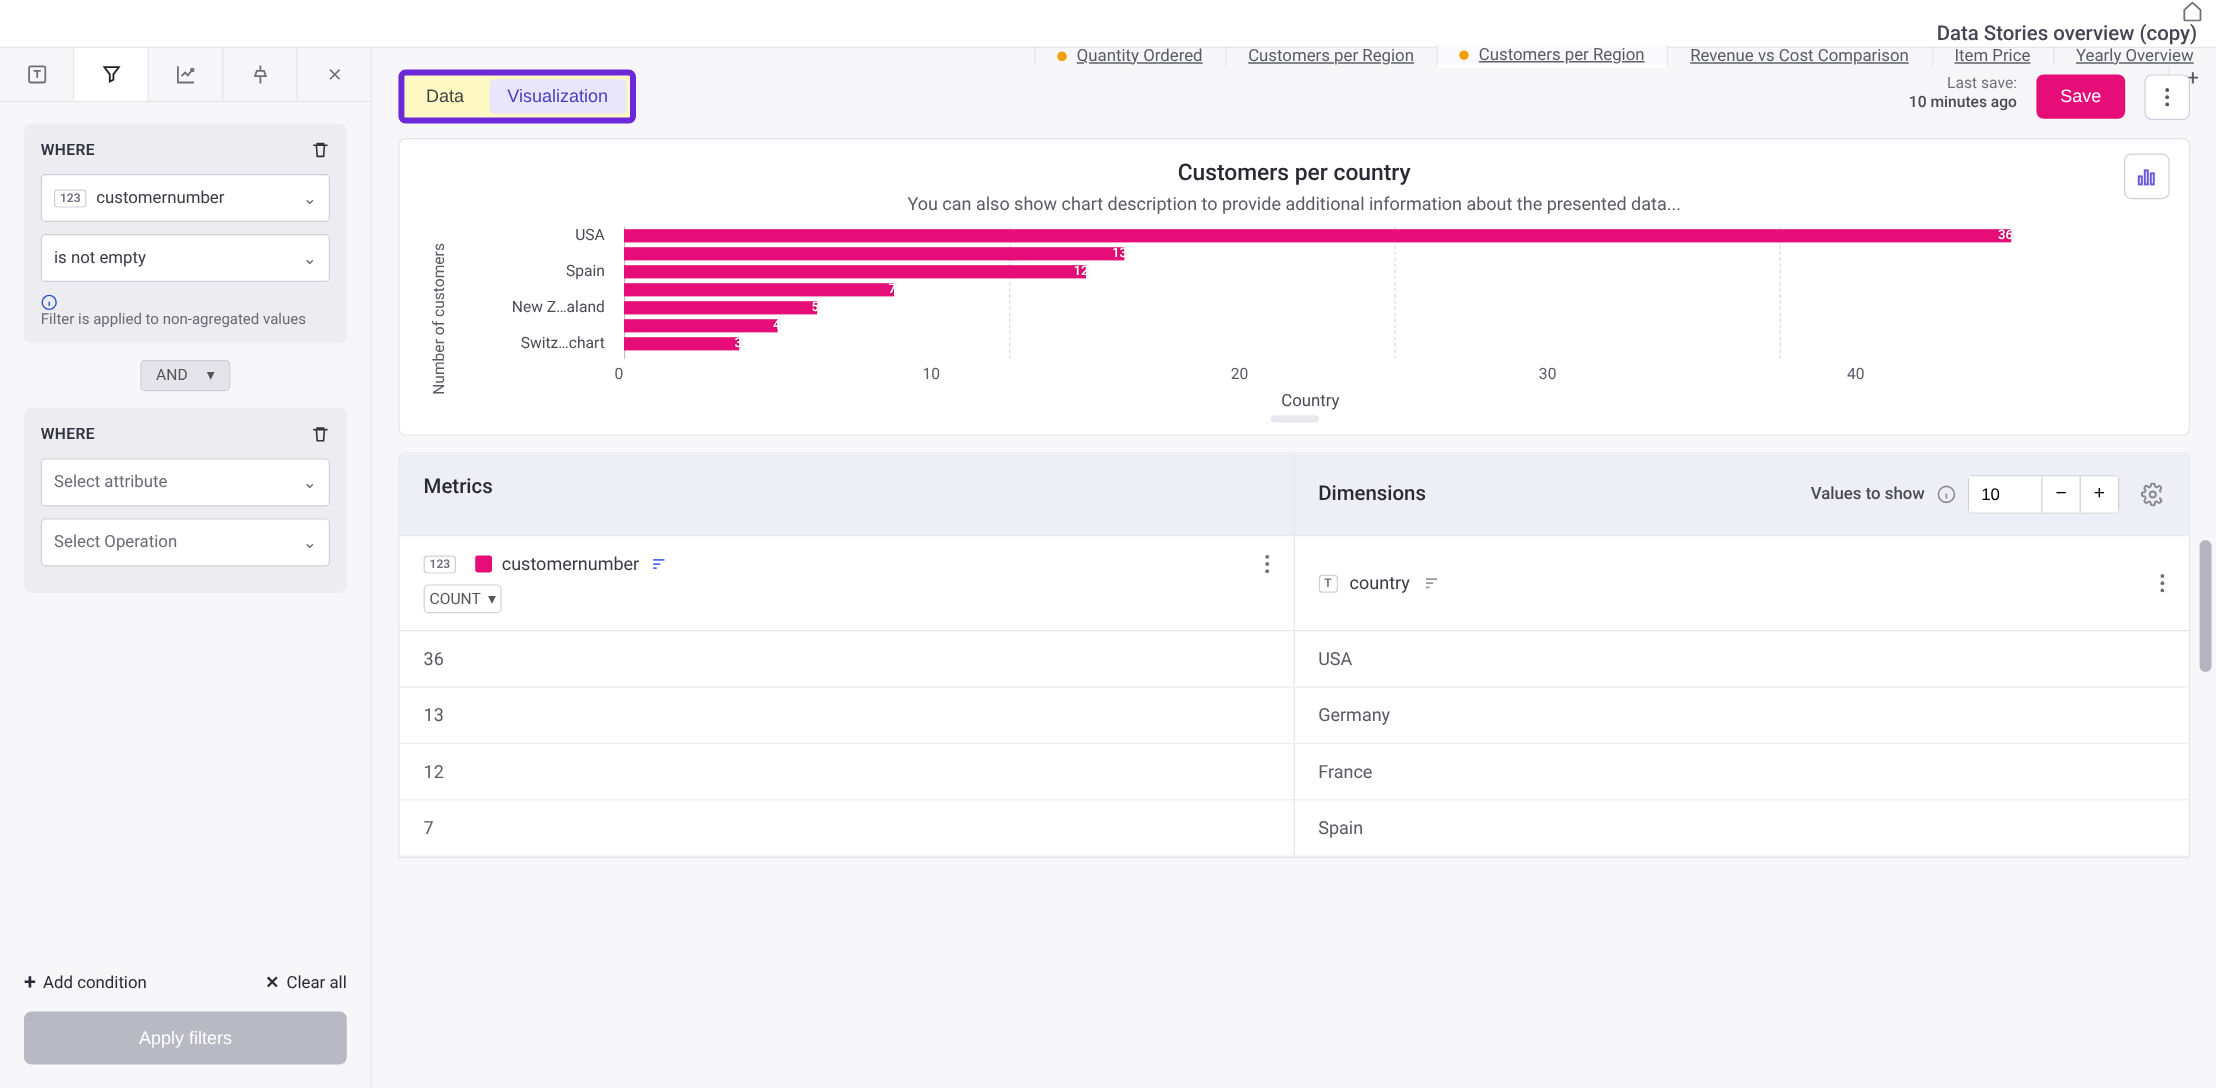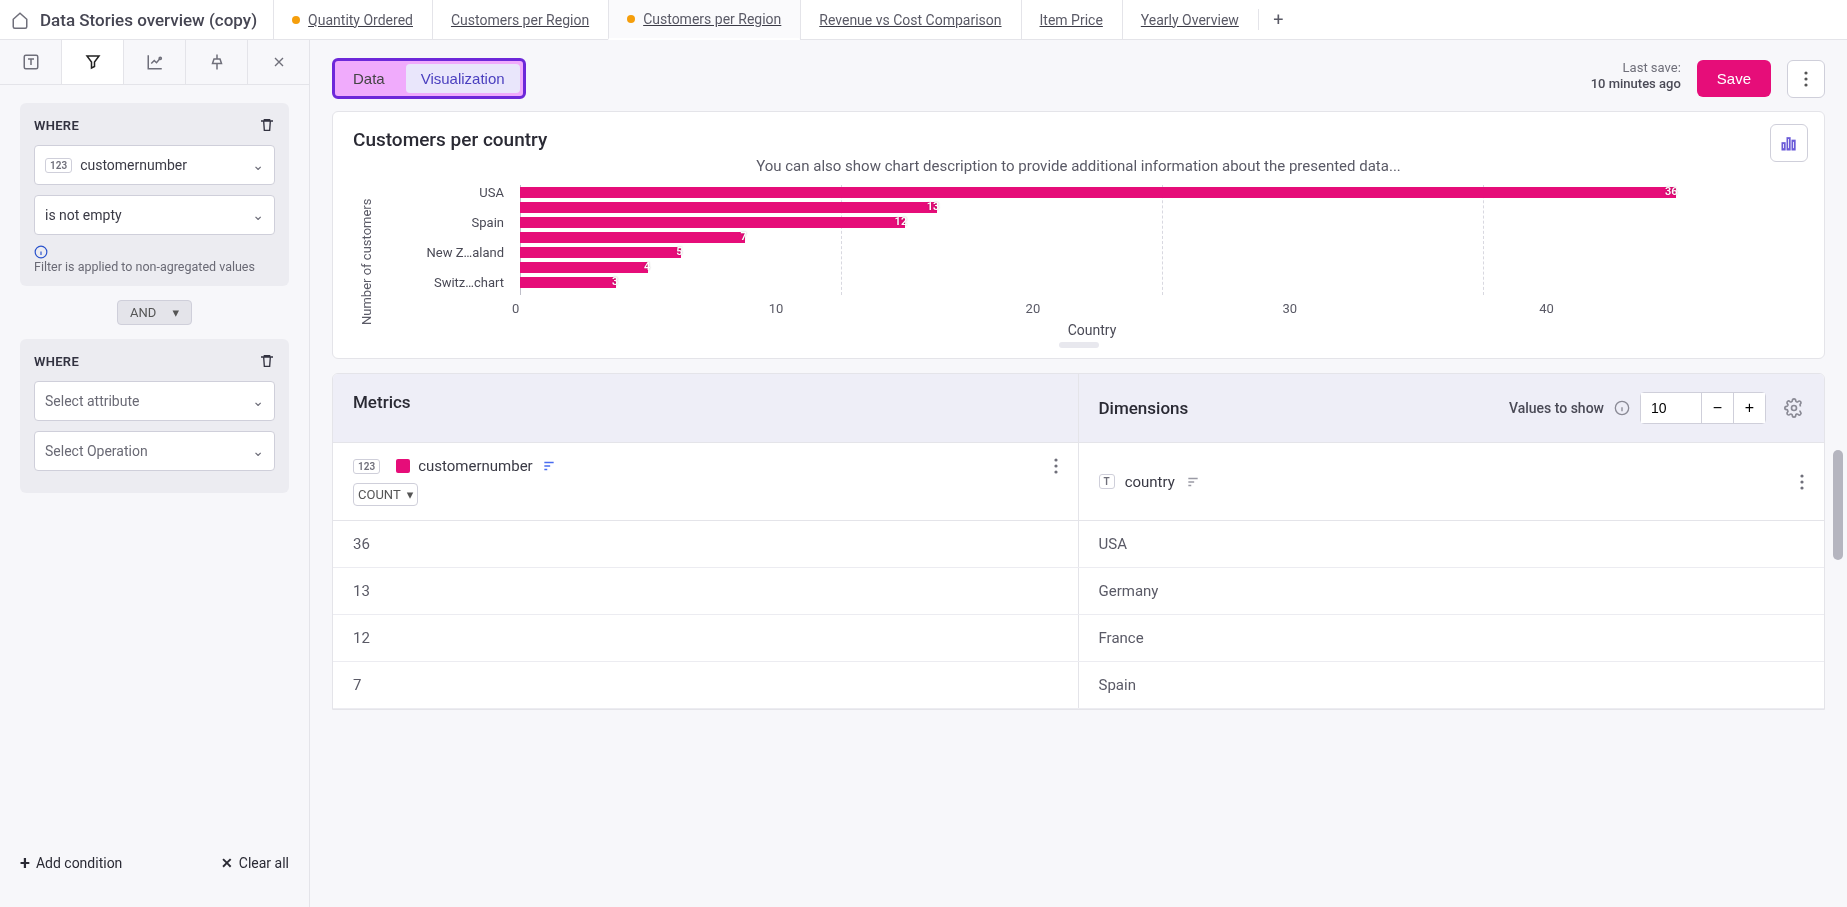--- a/index.html
+++ b/index.html
@@ -1,19 +1,19 @@
 <!DOCTYPE html>
 <html><head>
 <meta charset="utf-8">
 <style>
 * { box-sizing: border-box; margin: 0; padding: 0; }
 body { font-family: -apple-system, BlinkMacSystemFont, "Segoe UI", Roboto, sans-serif; font-size: 14px; color: #3a3a45; background: #f7f7fa; overflow: hidden; }
 
 
-.topbar { display: flex; align-items: center; height: 40px; background: #fff; border-bottom: 1px solid #e4e4e9; }
+.topbar { display: flex; align-items: flex-end; height: 40px; background: #fff; border-bottom: 1px solid #e4e4e9; flex-direction: column; }
 .home-btn { width: 40px; display:flex; align-items:center; justify-content:center; color:#6f6f7a; }
 .title { font-size: 17px; font-weight: 500; padding-right: 16px; color:#464653; }
 .tabs { display: flex; height: 100%; text-decoration: underline; }
 .tab { display:flex; align-items:center; padding: 0 18px; border-left:1px solid #e4e4e9; border-right:1px solid transparent; color:#5a5a66; cursor:pointer; gap:8px; white-space:nowrap; }
 .tab.active { background:#fafafc; border-bottom:2px solid #fff; margin-bottom:-1px; }
 .dot { width:8px; height:8px; border-radius:50%; background:#f59e0b; }
 .addtab { width:40px; display:flex; align-items:center; justify-content:center; border-left:1px solid #e4e4e9; color:#5a5a66; font-size:18px; cursor:pointer; }
 
 .layout { display:flex; height: calc(100vh - 40px); }
 
@@ -37,31 +37,31 @@
 .andpill { background:#e4e4ea; border:1px solid #cfcfda; border-radius:4px; padding:4px 12px; font-size:13px; color:#555; display:flex; align-items:center; gap:16px; cursor:pointer; }
 
 .left-actions { padding: 10px 20px 20px; }
 .row-actions { display:flex; justify-content:space-between; margin-bottom:14px; }
 .linkbtn { display:flex; align-items:center; gap:6px; color:#2a2a34; cursor:pointer; font-size:14px; }
 .apply { width:100%; height:44px; border:none; border-radius:6px; background:#b9b9c3; color:#fff; font-size:15px; font-weight:500; cursor:not-allowed; }
 
 
 .main { flex:1; display:flex; flex-direction:column; overflow:hidden; }
 .toolbar { display:flex; align-items:center; justify-content:space-between; padding: 18px 22px 12px; }
-.segmented { display:inline-flex; border:3px solid #6d28d9; border-radius:6px; background:#f0abfc; overflow:hidden; }
+.segmented { display:inline-flex; border:5px solid #6d28d9; border-radius:6px; background:#fef9c3; overflow:hidden; }
 .segmented button { border:none; background:transparent; padding:9px 18px; font-size:15px; cursor:pointer; color:#444; }
 .segmented button.active { background:#e9e6fb; color:#4a3fbf; font-weight:500; border-radius:4px; margin:3px; padding:6px 15px; }
 .savearea { display:flex; align-items:flex-start; gap:16px; }
 .lastsave { text-align:right; color:#6f6f7a; font-size:13px; line-height:1.3; }
 .savebtn { background:#e60d79; color:#fff; border:none; border-radius:6px; padding:10px 20px; font-size:15px; font-weight:500; cursor:pointer; }
 .morebtn { width:38px; height:38px; border:1px solid #cfcfda; border-radius:6px; background:#fff; display:flex; align-items:center; justify-content:center; cursor:pointer; color:#555; }
 
 .chartcard { margin: 0 22px 14px; background:#fff; border:1px solid #e4e4e9; border-radius:6px; padding:16px 20px 10px; position:relative; }
 .charticon { position:absolute; right:16px; top:12px; width:38px; height:38px; border:1px solid #cfcfda; border-radius:6px; display:flex; align-items:center; justify-content:center; color:#6b5bd8; cursor:pointer; }
-.chart-title { font-size:19px; font-weight:500; color:#2a2a34; }
+.chart-title { text-align:center; font-size:19px; font-weight:500; color:#2a2a34; }
 .chart-sub { text-align:center; font-size:15px; color:#5a5a66; margin-top:6px; }
 .chartwrap { display:flex; margin-top:10px; }
 .ylab { writing-mode:vertical-rl; transform:rotate(180deg); text-align:center; font-size:13px; color:#5a5a66; padding:0 6px; }
 .plot { flex:1; }
 .barsarea { position:relative; height:110px; padding-left:140px; }
 .grid { position:absolute; left:140px; right:0; top:0; bottom:0; display:flex; }
 .gridcol { flex:1; border-left:1px dashed #d8d8e0; }
 .gridcol:first-child { border-left:1px solid #bfbfc9; }
 .barrow { position:absolute; left:0; right:0; height:14px; display:flex; align-items:center; }
 .barlabel { width:132px; text-align:right; padding-right:8px; font-size:13px; color:#4a4a56; }
@@ -231,20 +231,21 @@
       <div class="row-actions">
         <div class="linkbtn">
             <span style="font-size:18px;font-weight:600">+</span>
             <span>Add condition</span>
           </div>
         <div class="linkbtn">
             <span style="font-size:14px;font-weight:600">✕</span>
             <span>Clear all</span>
           </div>
       </div>
+      <button class="apply">Apply filters</button>
     </div>
   </div>
 
   <div class="main">
     <div class="toolbar">
       <div class="segmented">
         <button>Data</button>
         <button class="active">Visualization</button>
       </div>
       <div class="savearea">

